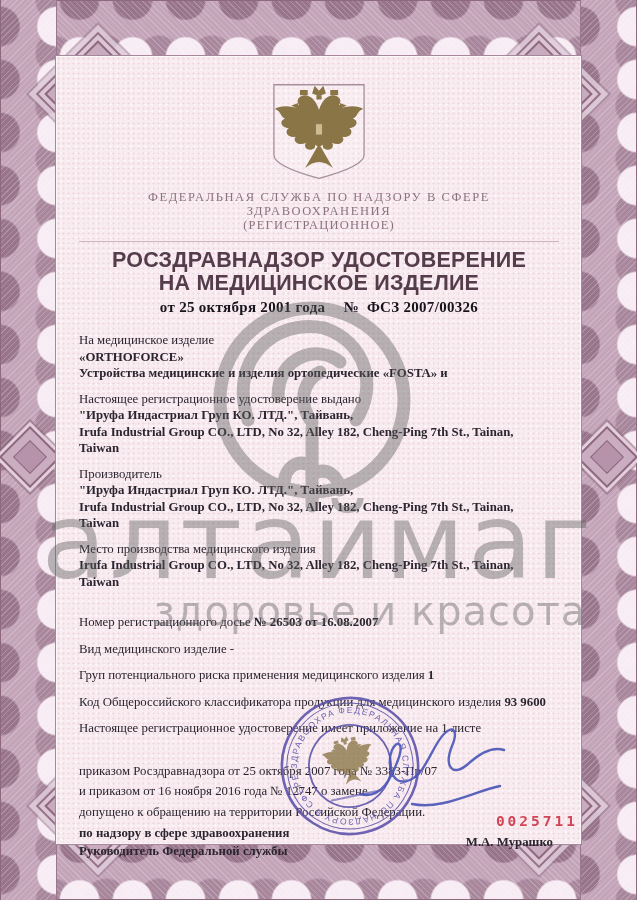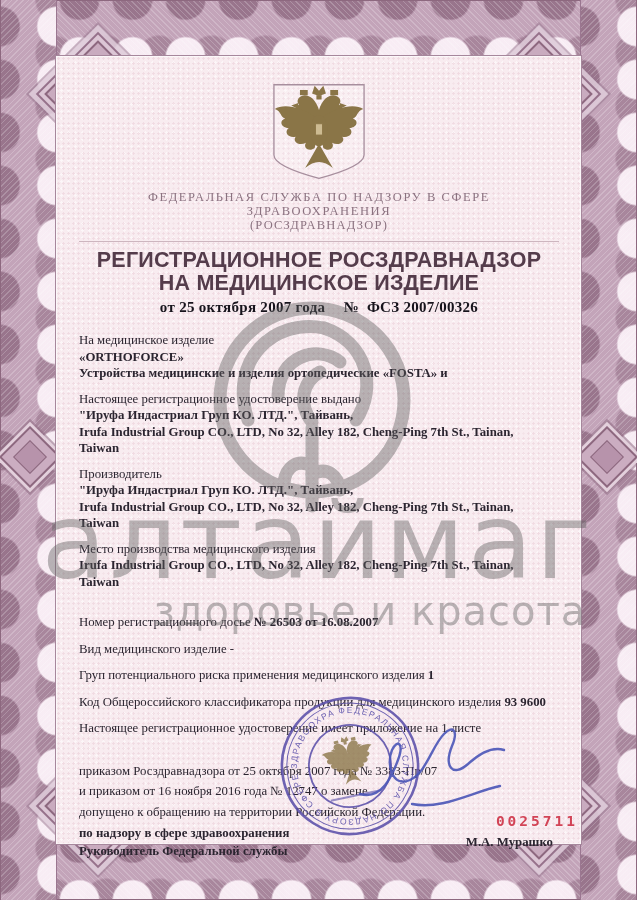--- a/index.html
+++ b/index.html
@@ -116,27 +116,27 @@
             <path d="M58 42 C38 27 18 25 9 31 C17 34 15 40 21 42 C13 45 17 53 25 53 C19 58 25 65 33 63 C29 69 37 74 45 70 C41 76 49 81 55 76 L58 62 Z"></path>
             <path transform="translate(120,0) scale(-1,1)" d="M58 42 C38 27 18 25 9 31 C17 34 15 40 21 42 C13 45 17 53 25 53 C19 58 25 65 33 63 C29 69 37 74 45 70 C41 76 49 81 55 76 L58 62 Z"></path>
             <ellipse cx="60" cy="56" rx="10" ry="18"></ellipse>
             <path d="M60 71 L44 99 Q52 92 60 92 Q68 92 76 99 Z"></path>
           </g>
           <rect x="56" y="48" width="8" height="13" fill="#cdbb92" stroke="#8a7547" stroke-width="1"></rect>
         </svg>
       </div>
 
       <div class="authority">ФЕДЕРАЛЬНАЯ СЛУЖБА ПО НАДЗОРУ В СФЕРЕ ЗДРАВООХРАНЕНИЯ</div>
-      <div class="authority2">(РОСЗДРАВНАДЗОР)</div>
+      <div class="authority2">(РЕГИСТРАЦИОННОЕ)</div>
       <hr class="hrule">
 
-      <div class="doc-title">РЕГИСТРАЦИОННОЕ РОСЗДРАВНАДЗОР</div>
+      <div class="doc-title">РОСЗДРАВНАДЗОР УДОСТОВЕРЕНИЕ</div>
       <div class="doc-title">НА МЕДИЦИНСКОЕ ИЗДЕЛИЕ</div>
       <div class="date-line">
-        <span>от 25 октября 2007 года</span><span class="gap"></span><span>№</span>&nbsp;&nbsp;<span>ФСЗ 2007/00326</span>
+        <span>от 25 октября 2001 года</span><span class="gap"></span><span>№</span>&nbsp;&nbsp;<span>ФСЗ 2007/00326</span>
       </div>
 
       <div class="body-text">
         <div class="para">
           <div>На медицинское изделие</div>
           <div class="bold">«ORTHOFORCE»</div>
           <div class="bold">Устройства медицинские и изделия ортопедические «FOSTA» и</div>
         </div>
         <div class="para">
           <div>Настоящее регистрационное удостоверение выдано</div>

